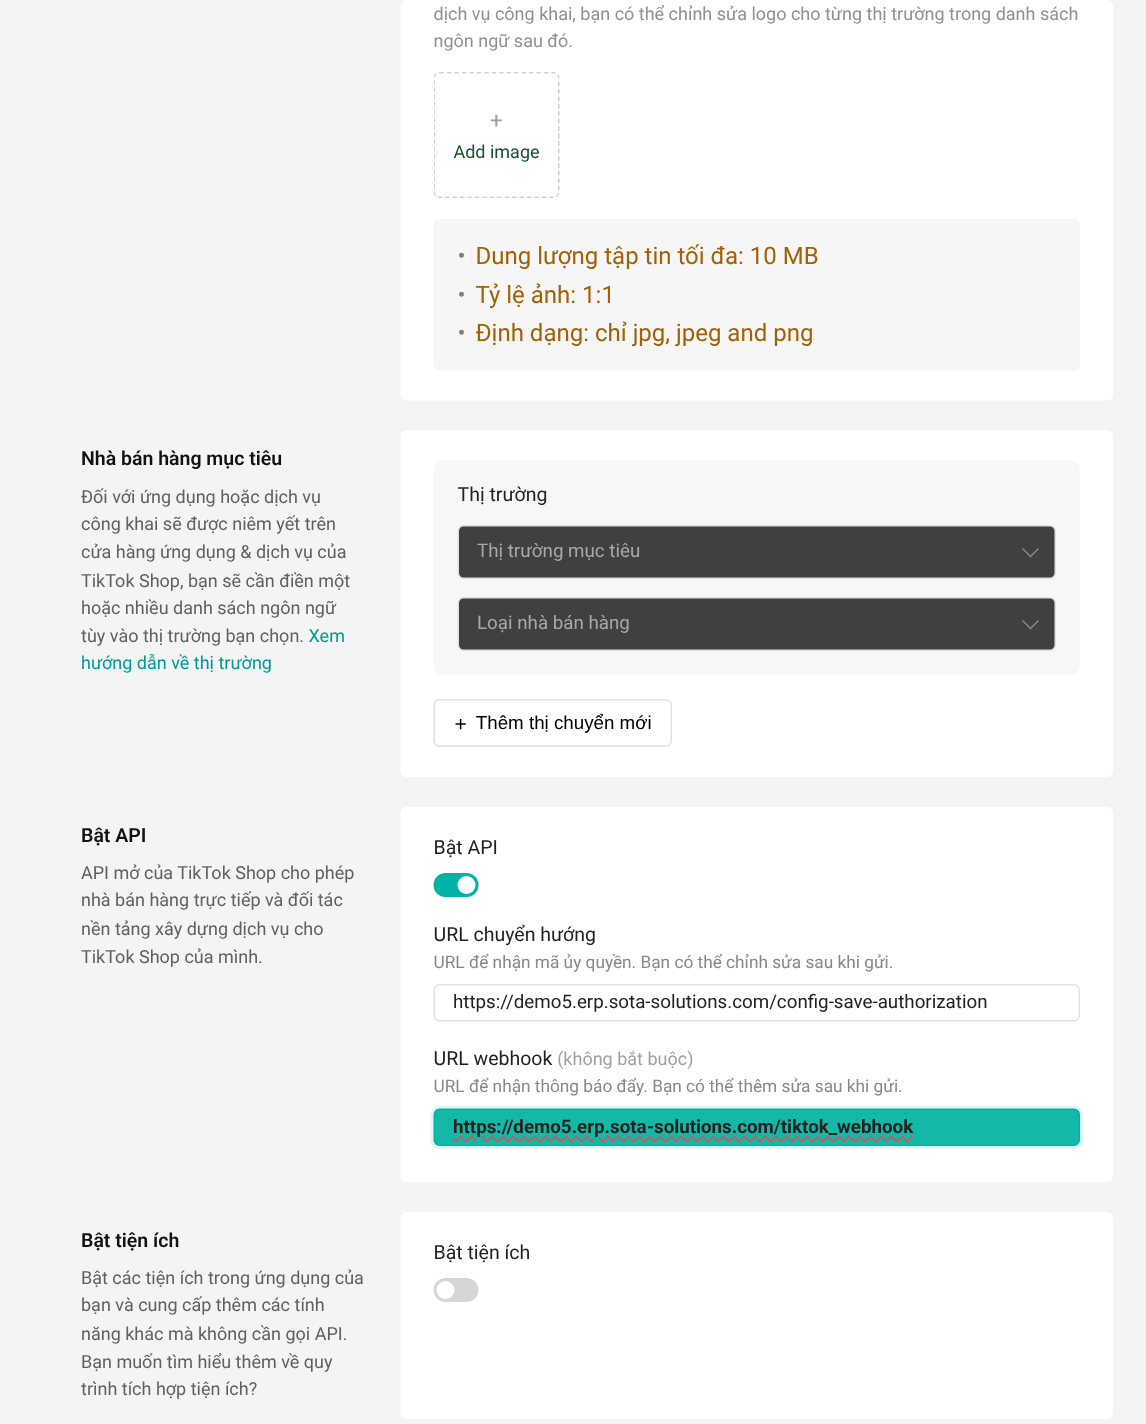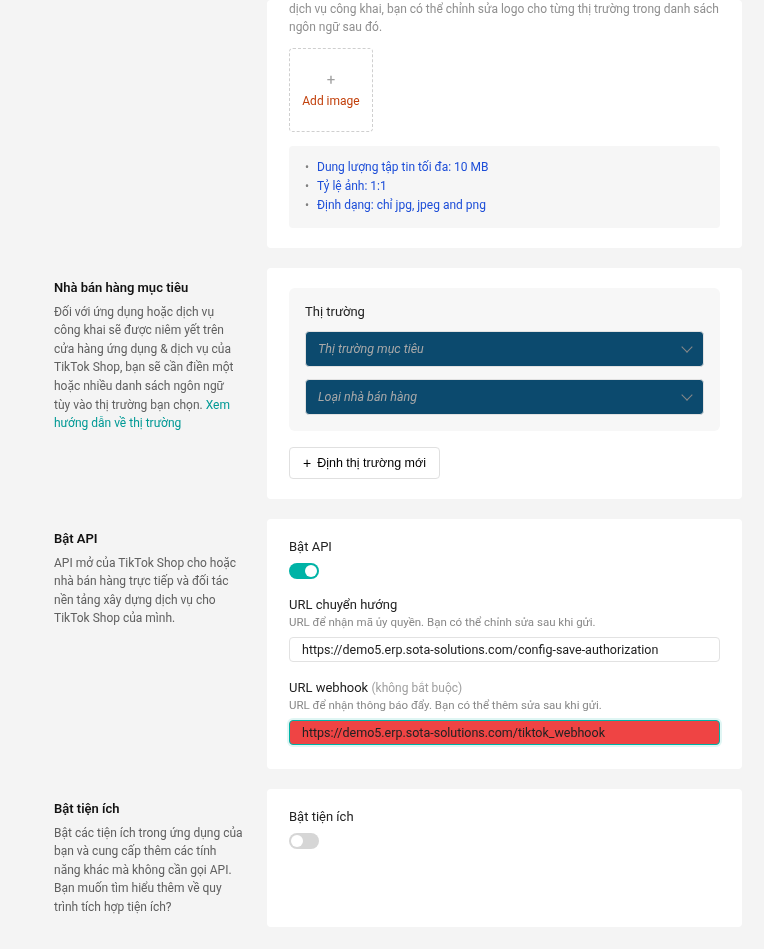--- a/index.html
+++ b/index.html
@@ -54,30 +54,30 @@
   justify-content: center;
   cursor: pointer;
   margin-bottom: 14px;
 }
 .add-image-box .plus {
   color: #a0a0a0;
   font-size: 15px;
   line-height: 1;
   margin-bottom: 6px;
 }
-.add-image-box .lbl { font-size: 12px; color: #c2410c; text-align: right; }
+.add-image-box .lbl { font-size: 12px; color: #14532d; text-align: right; }
 .notice {
   background: #f6f6f6;
   border-radius: 4px;
   padding: 12px 16px;
 }
 .notice ul { list-style: none; }
 .notice li {
-  font-size: 12px;
-  color: #1d4ed8;
+  font-size: 16px;
+  color: #a16207;
   line-height: 1.6;
   position: relative;
   padding-left: 12px;
 }
 .notice li::before {
   content: "•";
   position: absolute;
   left: 0;
   color: #808080;
 }
@@ -91,31 +91,30 @@
   border-radius: 6px;
   padding: 16px;
   margin-bottom: 16px;
 }
 .market-head {
   font-size: 13px;
   color: #222;
   margin-bottom: 12px;
 }
 .select {
-  background: #0c4a6e;
+  background: #404040;
   border: 1px solid #e2e2e2;
   border-radius: 4px;
   height: 36px;
   display: flex;
   align-items: center;
   justify-content: space-between;
   padding: 0 12px;
   margin-bottom: 12px;
   cursor: pointer;
-  font-style: italic;
 }
 .select:last-child { margin-bottom: 0; }
 .select .ph { color: #a8a8a8; font-size: 12.5px; }
 .chevron {
   width: 8px; height: 8px;
   border-right: 1.3px solid #888;
   border-bottom: 1.3px solid #888;
   transform: rotate(45deg);
   margin-top: -3px;
 }
@@ -165,22 +164,23 @@
   border: 1px solid #e2e2e2;
   border-radius: 4px;
   height: 25px;
   padding: 0 12px;
   font-size: 12.5px;
   color: #222;
   font-family: inherit;
 }
 .text-input.focused {
   border: 1px solid #00b3a6;
-  background: #ef4444;
+  background: #14b8a6;
   box-shadow: 0 0 0 2px rgba(0,179,166,0.12);
+  font-weight: bold;
 }
 .squiggle {
   text-decoration: underline wavy #e84949;
   text-decoration-thickness: 1px;
   text-underline-offset: 2px;
 }
 </style>
 </head>
 <body>
 
@@ -218,29 +218,29 @@
           <span class="ph">Thị trường mục tiêu</span>
           <span class="chevron"></span>
         </div>
         <div class="select">
           <span class="ph">Loại nhà bán hàng</span>
           <span class="chevron"></span>
         </div>
       </div>
       <button class="add-market-btn">
         <span class="plus-sm">+</span>
-        <span>Định thị trường mới</span>
+        <span>Thêm thị chuyển mới</span>
       </button>
     </div>
   </div>
 
   <div class="section">
     <div class="left-col">
       <div class="left-title">Bật API</div>
-      <div class="left-desc">API mở của TikTok Shop cho hoặc nhà bán hàng trực tiếp và đối tác nền tảng xây dựng dịch vụ cho TikTok Shop của mình.</div>
+      <div class="left-desc">API mở của TikTok Shop cho phép nhà bán hàng trực tiếp và đối tác nền tảng xây dựng dịch vụ cho TikTok Shop của mình.</div>
     </div>
     <div class="right-col">
       <div class="field-group">
         <div class="field-label">Bật API</div>
         <div style="height:6px"></div>
         <div class="toggle on">
             <div class="knob"></div>
           </div>
       </div>
       <div class="field-group">

